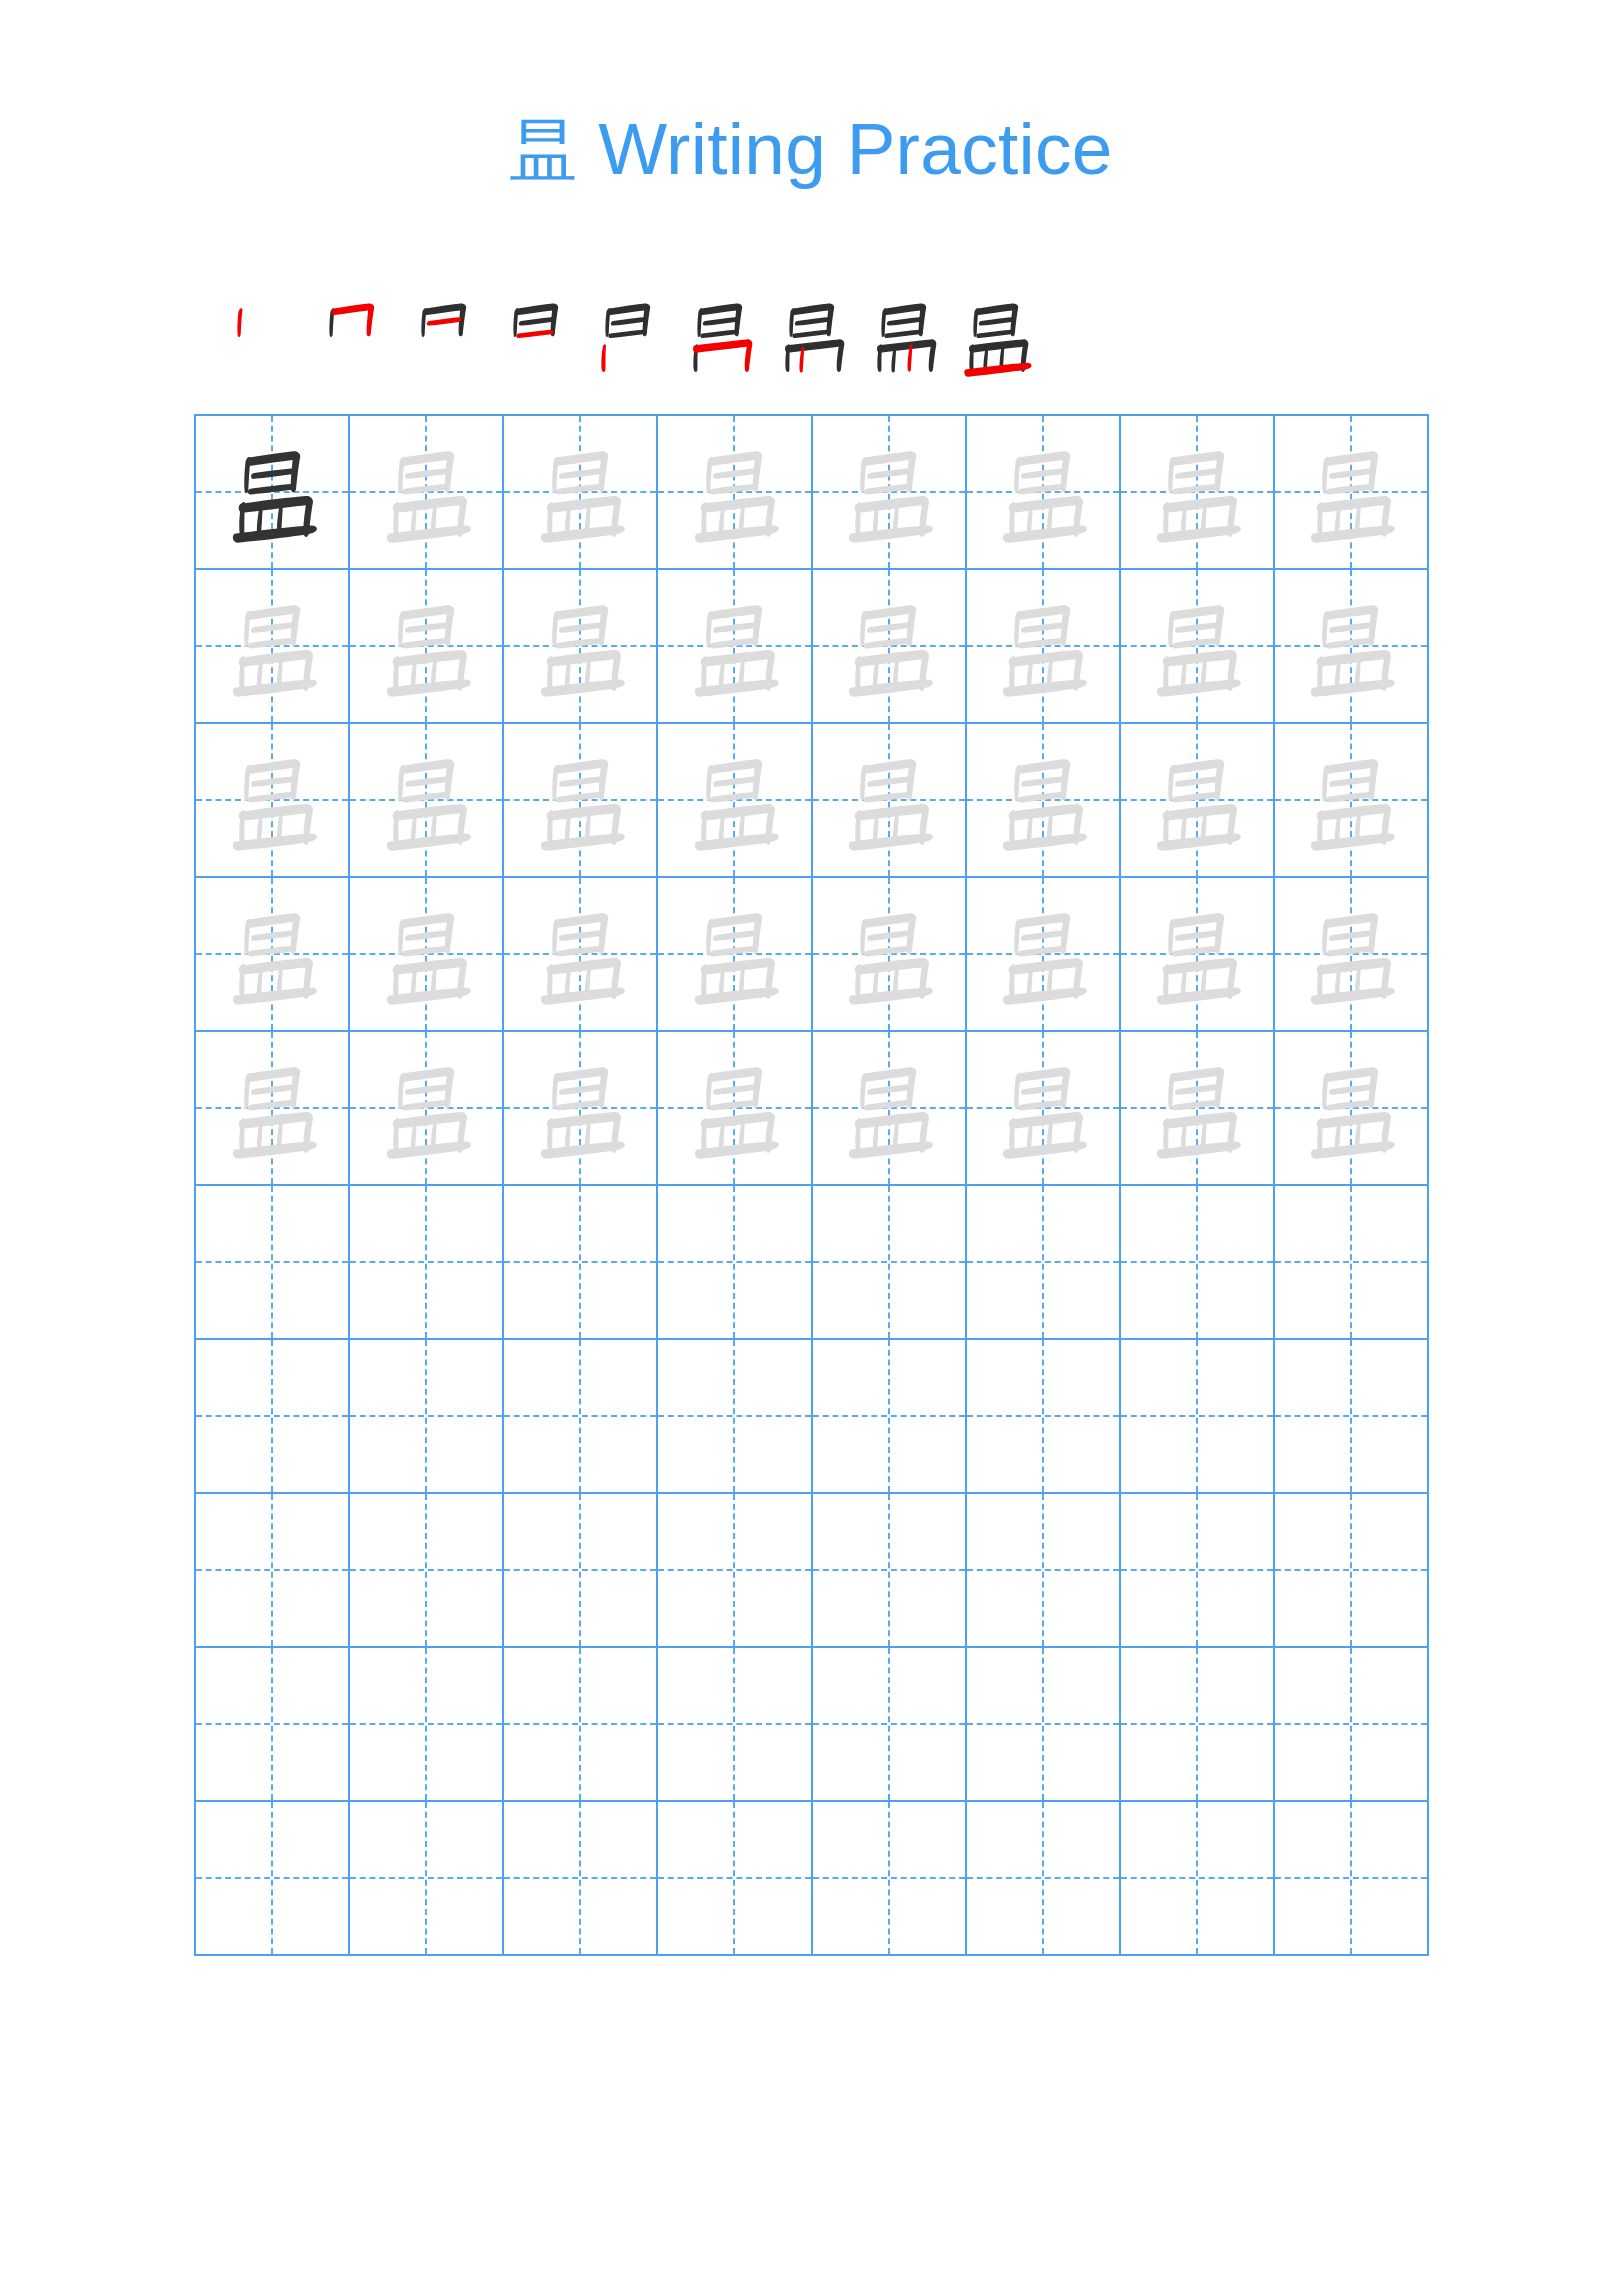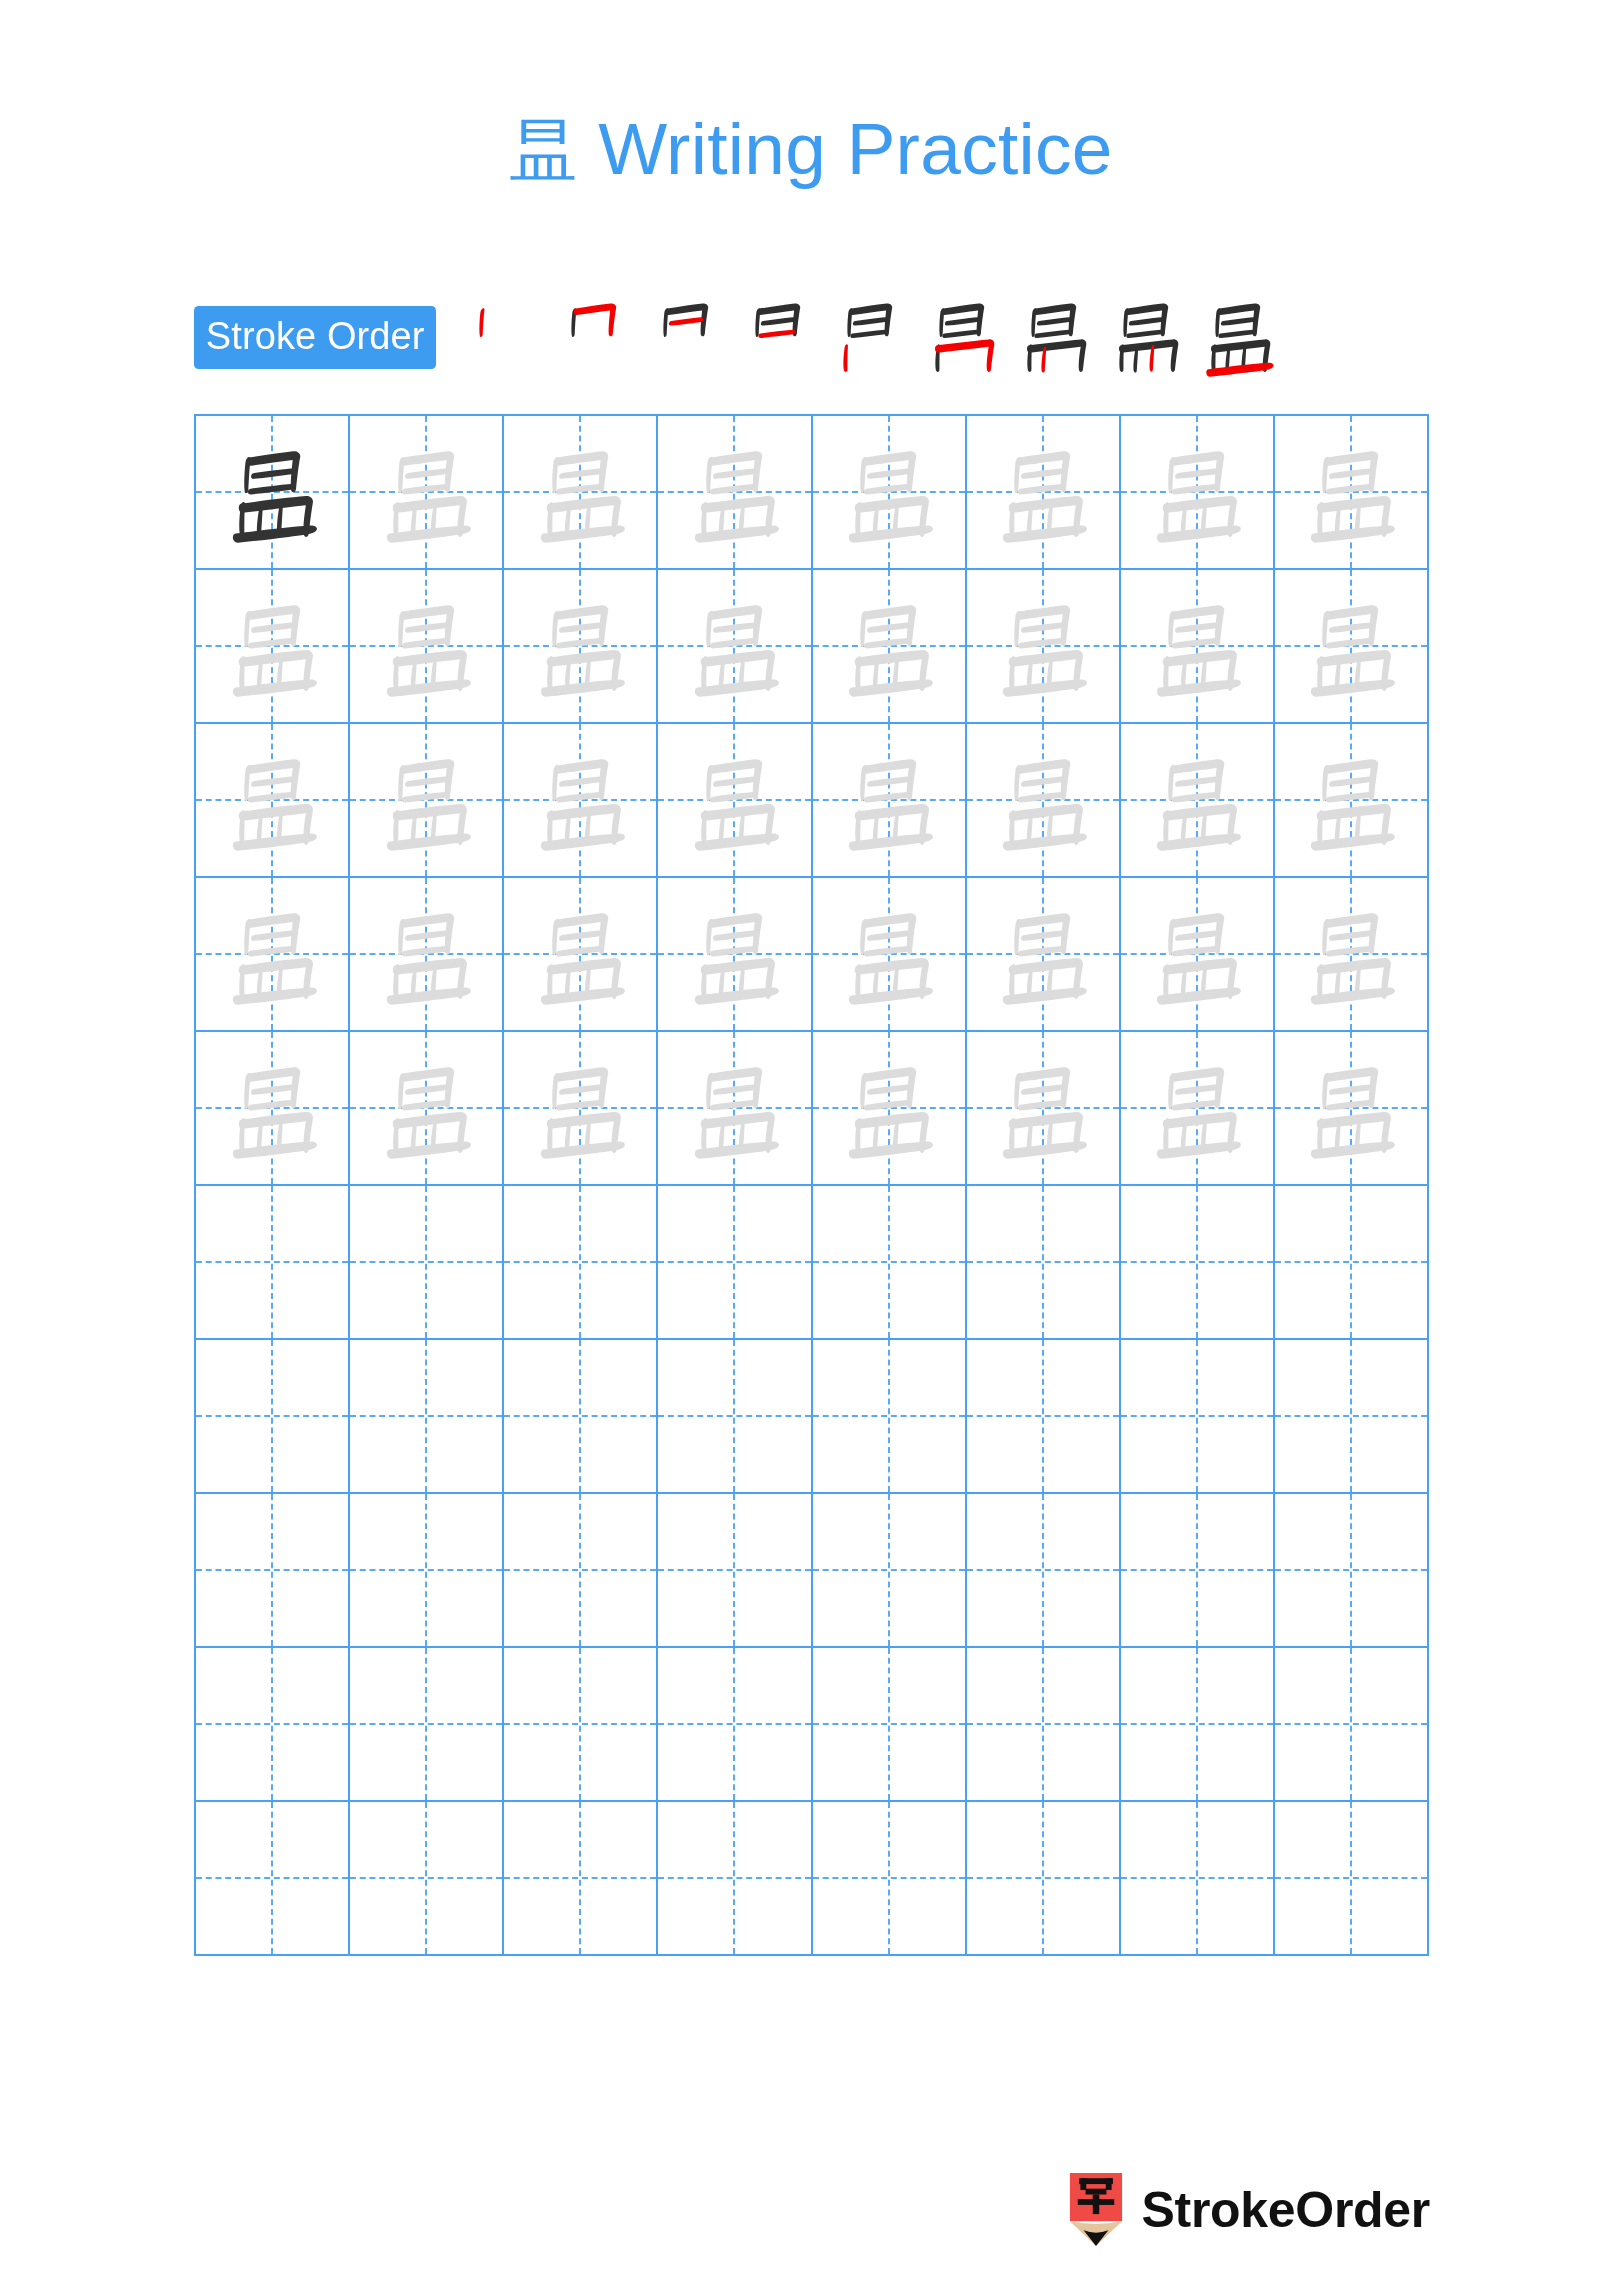--- a/index.html
+++ b/index.html
@@ -178,21 +178,20 @@
   }
 </style>
 </head>
 <body>
 
 <div id="page-title">
   <span class="hanzi-title">昷</span><span> Writing Practice</span>
 </div>
 
 <div id="stroke-order-strip">
-  <div id="stroke-order-badge">Stroke Order</div>
   <div id="stroke-order-list">
       <div class="stroke-step">
         <svg viewBox="0 0 200 200" width="92" height="92">
           <path d="M62 38 C60 52 59 72 58 92 C57 98 54 100 52 96 C50 86 51 62 53 44 C54 36 61 32 62 38 Z" class="hz-stroke" fill="#F40000"></path>
         </svg>
       </div>
       <div class="stroke-step">
         <svg viewBox="0 0 200 200" width="92" height="92">
           <path d="M62 38 C60 52 59 72 58 92 C57 98 54 100 52 96 C50 86 51 62 53 44 C54 36 61 32 62 38 Z" class="hz-stroke" fill="#2F2F2F"></path>
           <path d="M60 36 C84 32 112 28 136 25 C143 24 150 29 148 36 C146 46 143 70 141 90 C140 97 134 99 132 92 C131 76 134 52 135 40 C112 43 84 47 62 50 C55 51 54 38 60 36 Z" class="hz-stroke" fill="#F40000"></path>
@@ -828,33 +827,14 @@
     <div class="grid-cell"></div>
     <div class="grid-cell"></div>
     <div class="grid-cell"></div>
     <div class="grid-cell"></div>
     <div class="grid-cell"></div>
     <div class="grid-cell"></div>
     <div class="grid-cell"></div>
   </div>
 
 <div id="footer">
-  <div id="footer-brand">
-    <span id="brand-logo-icon">
-      <svg viewBox="0 0 92 112" xmlns="http://www.w3.org/2000/svg">
-        <rect x="6" y="0" width="80" height="74" fill="#F04A46"></rect>
-        <path d="M6 74 Q46 94 86 74 L86 74 Q46 82 6 74 Z" fill="#E5C49B"></path>
-        <path d="M6 74 Q46 92 86 74 L46 112 Z" fill="#E5C49B"></path>
-        <path d="M27 88 Q46 95 65 88 L46 112 Z" fill="#111111"></path>
-        <g fill="#111111">
-          <rect x="20" y="8" width="52" height="9"></rect>
-          <rect x="30" y="24" width="32" height="9"></rect>
-          <rect x="18" y="40" width="56" height="9"></rect>
-          <rect x="41" y="33" width="10" height="30"></rect>
-          <rect x="22" y="8" width="9" height="18"></rect>
-          <rect x="61" y="8" width="9" height="18"></rect>
-        </g>
-      </svg>
-    </span>
-    <span id="brand-name">StrokeOrder</span>
-  </div>
 </div>
 
 
 </body></html>

